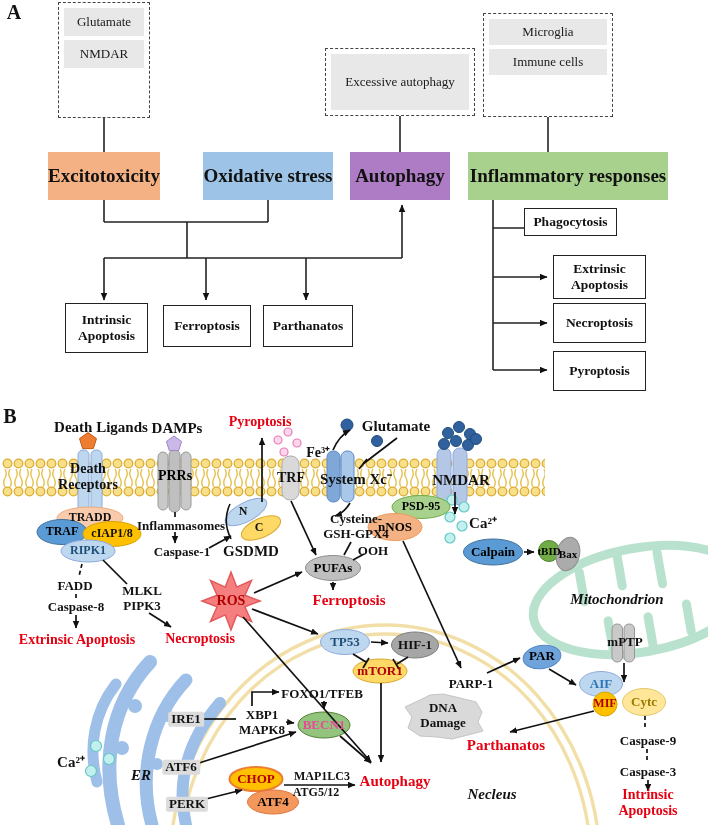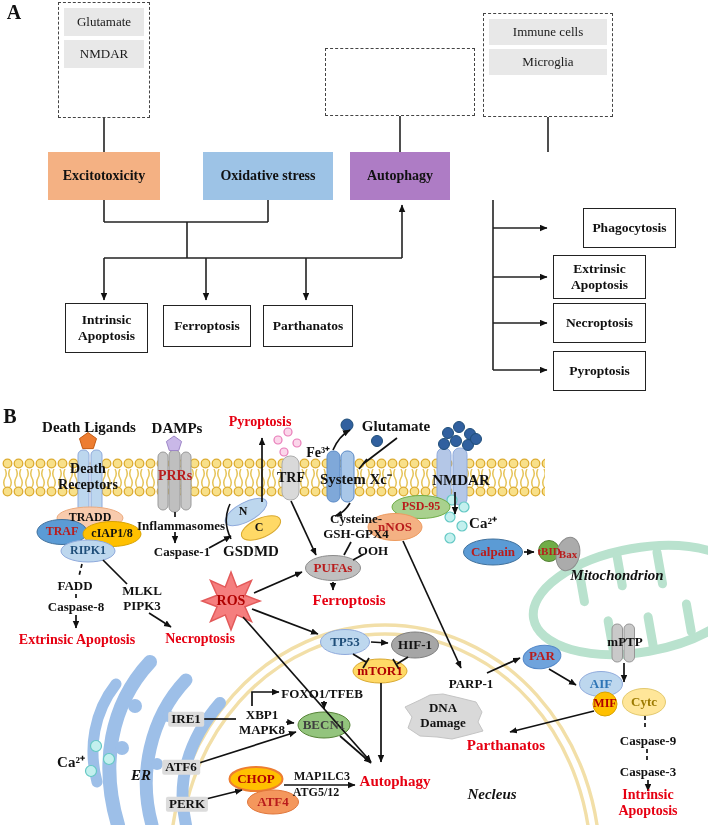--- a/index.html
+++ b/index.html
@@ -3,29 +3,29 @@
 <meta charset="utf-8">
 <style>
   html,body{margin:0;padding:0;background:#fff;}
   .stage{position:relative;width:708px;height:825px;background:#fff;overflow:hidden;
          font-family:"Liberation Serif",serif;color:#111;}
   svg{position:absolute;left:0;top:0;z-index:1;}
   .lb{position:absolute;transform:translate(-50%,-50%);font-weight:700;font-size:13px;
       line-height:1.12;text-align:center;white-space:pre-line;color:#111;z-index:2;}
   .s11{font-size:11px}.s12{font-size:12px}.s14{font-size:14px}.s15{font-size:15px}
   .s18{font-size:18px}.s20{font-size:20px}
-  .red{color:#e60012}.wt{color:#b91c1c}.navy{color:#1F4E79}.dred{color:#B00000}
-  .blue{color:#2E75B6}.olive{color:#9C7A00}.dgreen{color:#404040}.it{font-style:italic}
+  .red{color:#e60012}.wt{color:#000000}.navy{color:#1F4E79}.dred{color:#B00000}
+  .blue{color:#2E75B6}.olive{color:#9C7A00}.dgreen{color:#ec4899}.it{font-style:italic}
   .chip{background:#DCDCDC;padding:0 3px;border-radius:2px;}
   .dashed{position:absolute;border:1.6px dashed #444;background:#fff;display:flex;
           flex-direction:column;gap:4px;padding:5px;box-sizing:border-box;z-index:2;}
   .grow{background:#E8E8E8;display:flex;align-items:center;justify-content:center;
         text-align:center;font-size:13px;line-height:1.15;color:#1a1a1a;padding:1px 2px;}
   .pbox{position:absolute;display:flex;align-items:center;justify-content:center;
-        font-weight:700;font-size:14px;text-align:center;z-index:2;}
+        font-weight:700;font-size:19px;text-align:center;z-index:2;}
   .obox{position:absolute;border:1.6px solid #222;background:#fff;display:flex;align-items:center;
         justify-content:center;font-weight:700;font-size:13.5px;text-align:center;
         line-height:1.15;box-sizing:border-box;z-index:2;padding:1px 3px;}
 </style>
 </head>
 <body>
 
 <div class="stage">
 
   <svg width="708" height="825" viewBox="0 0 708 825">
@@ -219,43 +219,45 @@
   </svg>
 
   <div class="lb s20" style="left:14px;top:12px">A</div>
 
   <div class="dashed" style="left:58px;top:2px;width:92px;height:116px">
     <div class="grow" style="height:26px">Glutamate</div>
     <div class="grow" style="height:26px">NMDAR</div>
   </div>
 
   <div class="dashed" style="left:325px;top:48px;width:150px;height:68px">
+    <div class="grow" style="flex:1">Excessive autophagy</div>
   </div>
 
   <div class="dashed" style="left:483px;top:13px;width:130px;height:104px">
+    <div class="grow" style="height:24px">Microglia</div>
     <div class="grow" style="height:24px">Immune cells</div>
-    <div class="grow" style="height:24px">Microglia</div>
   </div>
 
   <div class="pbox" style="left:48px;top:152px;width:112px;height:48px;background:#F4B183">Excitotoxicity</div>
   <div class="pbox" style="left:203px;top:152px;width:130px;height:48px;background:#9DC3E6">Oxidative stress</div>
   <div class="pbox" style="left:350px;top:152px;width:100px;height:48px;background:#AE7CC5">Autophagy</div>
+  <div class="pbox" style="left:468px;top:152px;width:200px;height:48px;background:#A9D18E">Inflammatory responses</div>
 
   <div class="obox" style="left:65px;top:303px;width:83px;height:50px">Intrinsic Apoptosis</div>
   <div class="obox" style="left:163px;top:305px;width:88px;height:42px">Ferroptosis</div>
   <div class="obox" style="left:263px;top:305px;width:90px;height:42px">Parthanatos</div>
 
-  <div class="obox" style="left:583px;top:208px;width:93px;height:40px">Phagocytosis</div>
+  <div class="obox" style="left:524px;top:208px;width:93px;height:28px">Phagocytosis</div>
   <div class="obox" style="left:553px;top:255px;width:93px;height:44px">Extrinsic Apoptosis</div>
   <div class="obox" style="left:553px;top:303px;width:93px;height:40px">Necroptosis</div>
   <div class="obox" style="left:553px;top:351px;width:93px;height:40px">Pyroptosis</div>
 
   <div class="lb s20" style="left:10px;top:416px">B</div>
 
-  <div class="lb s15" style="left:89px;top:427px">Death Ligands</div>
+  <div class="lb s15" style="left:101px;top:427px">Death Ligands</div>
   <div class="lb s15" style="left:177px;top:428px">DAMPs</div>
   <div class="lb s14 red" style="left:260px;top:422px">Pyroptosis</div>
   <div class="lb s14" style="left:318px;top:453px">Fe³⁺</div>
   <div class="lb s15" style="left:396px;top:426px">Glutamate</div>
   <div class="lb s14" style="left:291px;top:478px">TRF</div>
   <div class="lb s15" style="left:356px;top:479px">System Xc⁻</div>
   <div class="lb s15" style="left:461px;top:480px">NMDAR</div>
   <div class="lb s14" style="left:88px;top:477px">Death
 Receptors</div>
   <div class="lb s14 wt" style="left:175px;top:476px">PRRs</div>
@@ -272,21 +274,21 @@
 GSH-GPX4</div>
   <div class="lb wt" style="left:333px;top:568px">PUFAs</div>
   <div class="lb" style="left:373px;top:551px">OOH</div>
   <div class="lb s15 red" style="left:349px;top:600px">Ferroptosis</div>
   <div class="lb s12 wt" style="left:421px;top:507px">PSD-95</div>
   <div class="lb wt" style="left:395px;top:527px">nNOS</div>
   <div class="lb s15" style="left:483px;top:523px">Ca²⁺</div>
   <div class="lb wt" style="left:493px;top:552px">Calpain</div>
   <div class="lb s11 wt" style="left:549px;top:551px">tBID</div>
   <div class="lb s11 wt" style="left:568px;top:554px">Bax</div>
-  <div class="lb s15 it" style="left:617px;top:575px">Mitochondrion</div>
+  <div class="lb s15 it" style="left:617px;top:599px">Mitochondrion</div>
   <div class="lb" style="left:625px;top:642px">mPTP</div>
   <div class="lb" style="left:75px;top:586px">FADD</div>
   <div class="lb" style="left:76px;top:607px">Caspase-8</div>
   <div class="lb" style="left:142px;top:599px">MLKL
 PIPK3</div>
   <div class="lb s14 red" style="left:77px;top:640px">Extrinsic Apoptosis</div>
   <div class="lb s14 red" style="left:200px;top:639px">Necroptosis</div>
   <div class="lb s14 dred" style="left:231px;top:601px">ROS</div>
   <div class="lb navy" style="left:345px;top:642px">TP53</div>
   <div class="lb" style="left:415px;top:645px">HIF-1</div>

